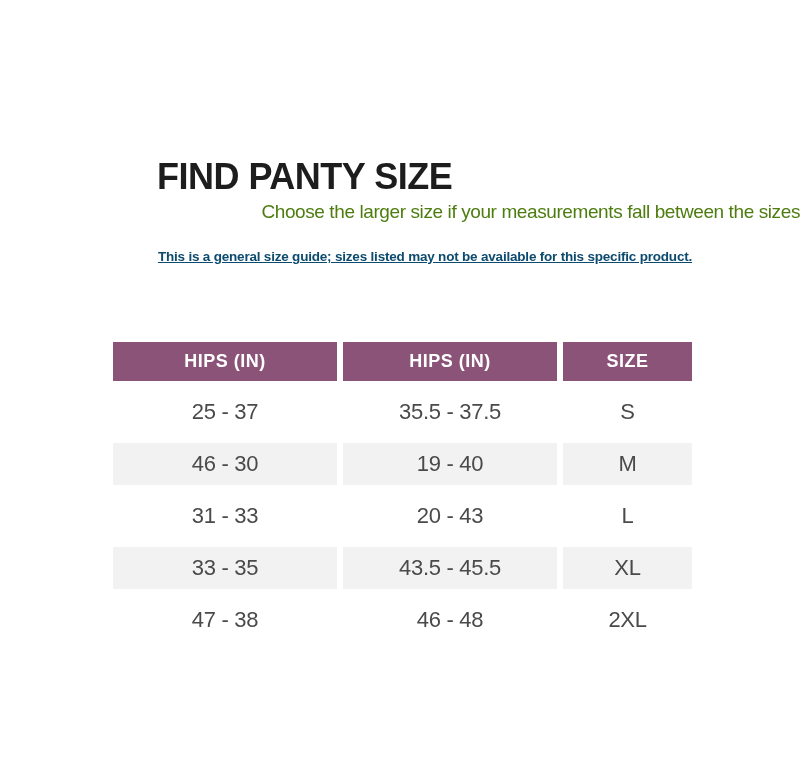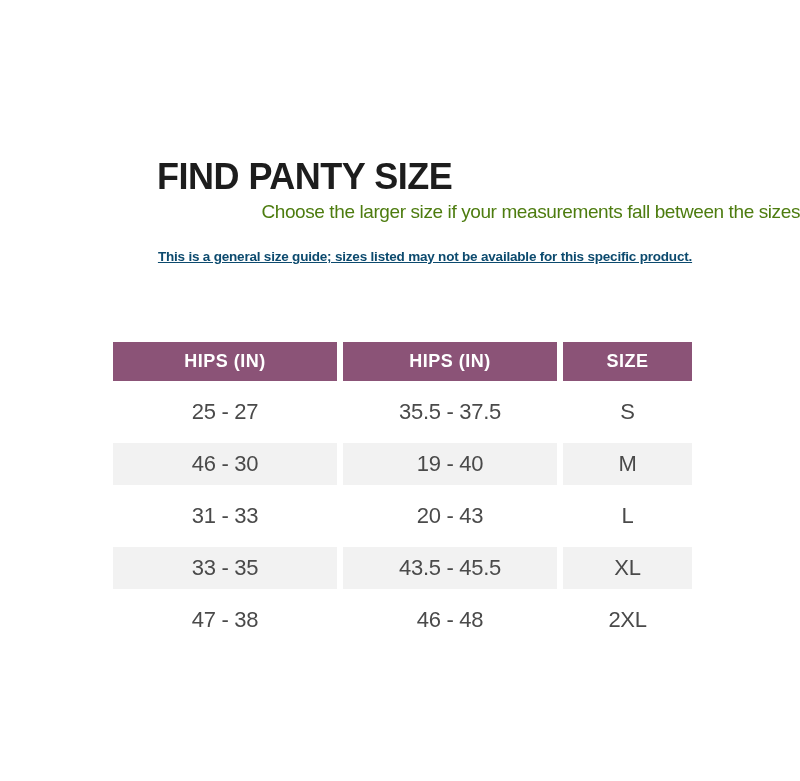--- a/index.html
+++ b/index.html
@@ -104,21 +104,21 @@
 
   <div class="size-table">
 
     <div class="grid-row">
       <div class="th">HIPS (IN)</div>
       <div class="th">HIPS (IN)</div>
       <div class="th">SIZE</div>
     </div>
 
     <div class="grid-row">
-      <div class="td">25 - 27</div>
+      <div class="td">25 - 37</div>
       <div class="td">35.5 - 37.5</div>
       <div class="td">S</div>
     </div>
 
     <div class="grid-row row-alt">
       <div class="td">46 - 30</div>
       <div class="td">19 - 40</div>
       <div class="td">M</div>
     </div>
 

